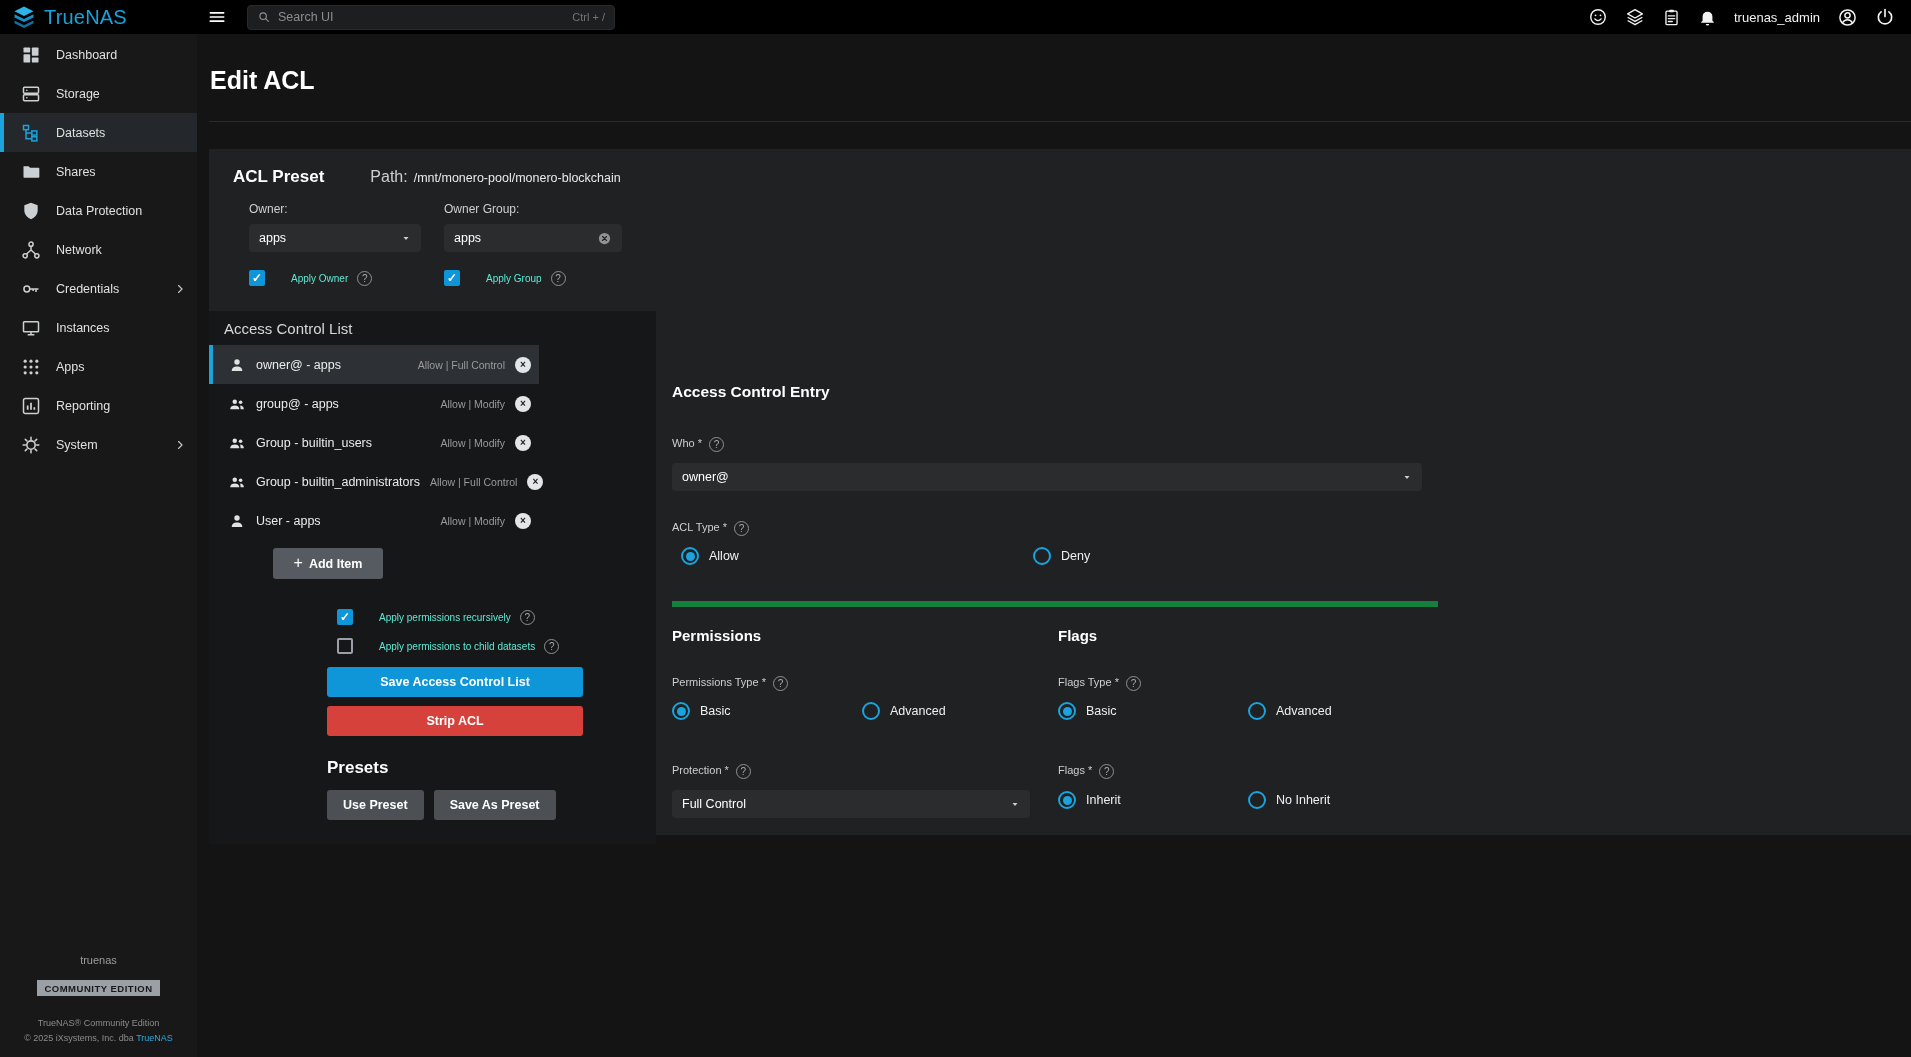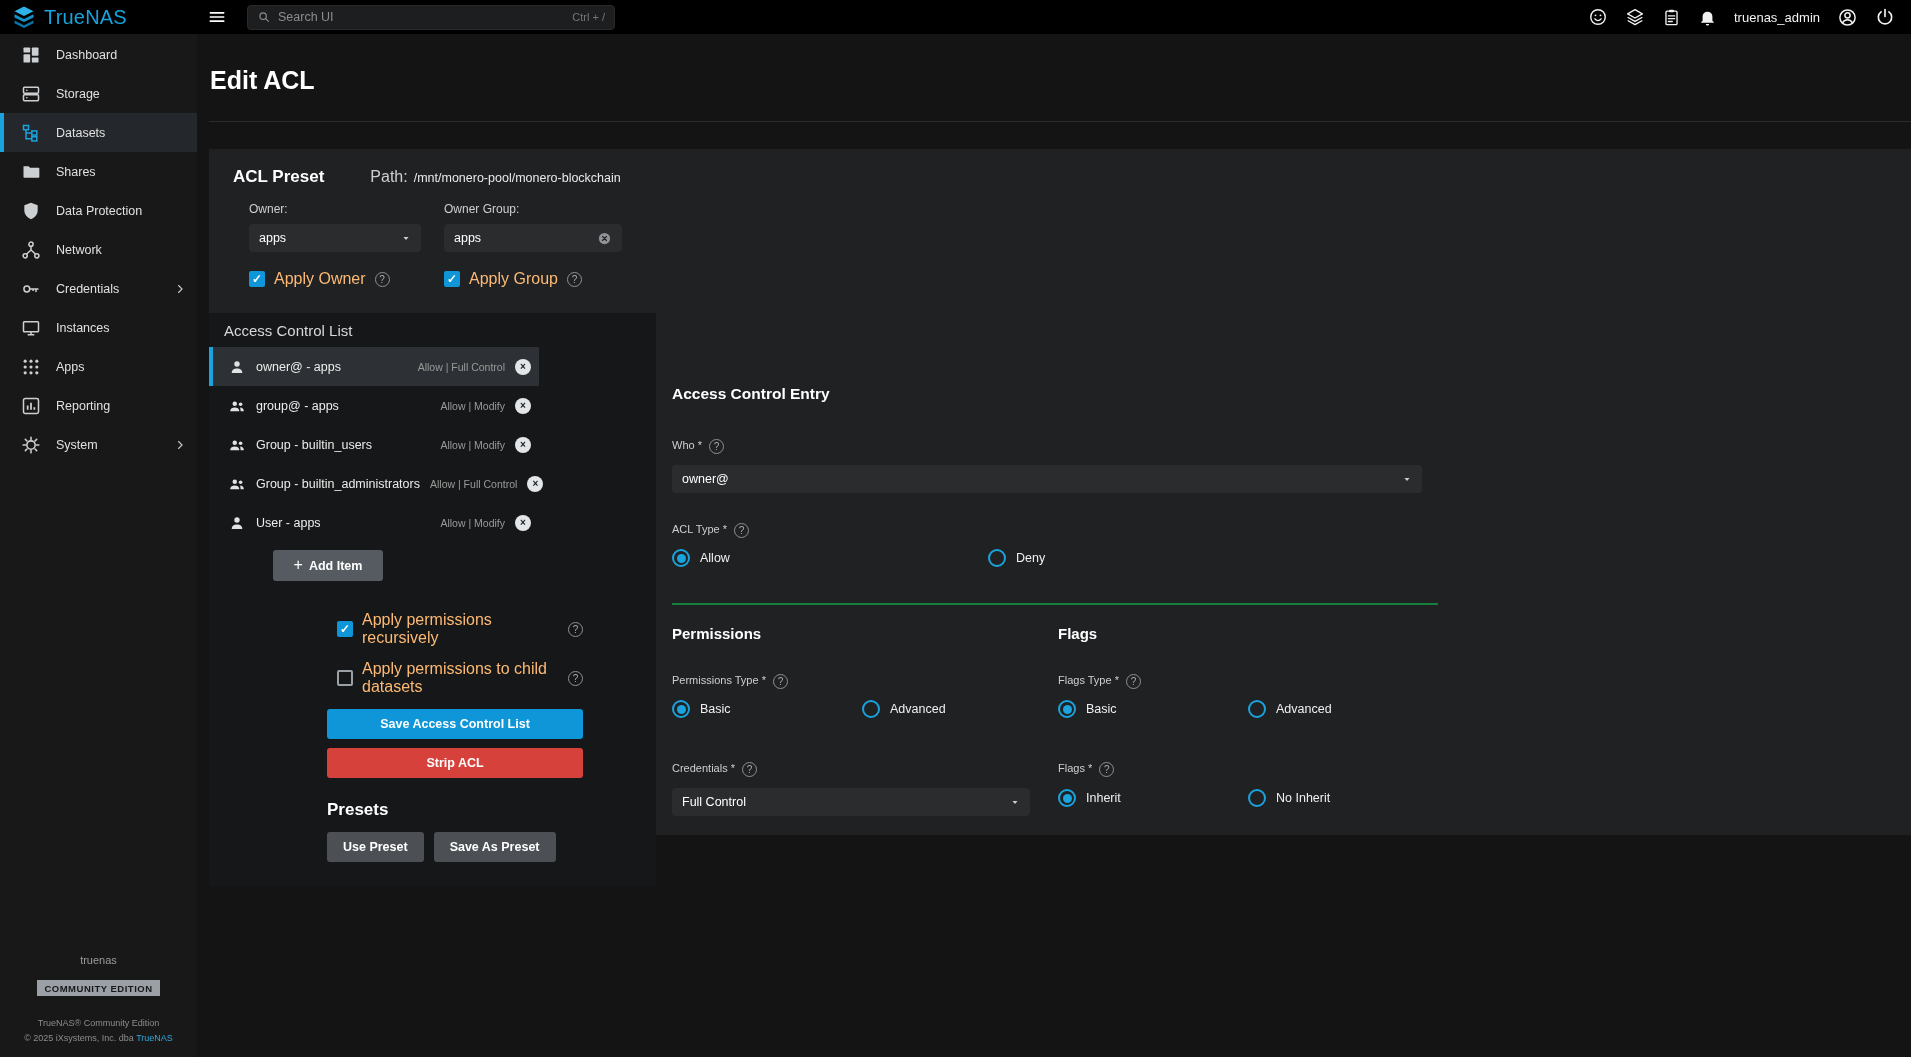--- a/index.html
+++ b/index.html
@@ -87,21 +87,21 @@
   .apply-row { display:flex; margin:18px 0 0 16px; }
   .apply-row .cb-row { min-width:195px; }
   .cb-row { display:flex; align-items:center; gap:9px; }
   .cb {
     width:16px; height:16px; border-radius:2px; flex-shrink:0; cursor:pointer;
     display:flex; align-items:center; justify-content:center;
   }
   .cb.checked { background:#0e96d8; }
   .cb.checked::after { content:"✓"; color:#fff; font-size:12px; font-weight:bold; line-height:1; }
   .cb.unchecked { background:transparent; border:2px solid #9aa0a6; }
-  .cb-label { font-size:16px; color:#fdba74; }
+  .cb-label { font-size:10px; color:#5eead4;margin-left:17px; }
   .help {
     width:15px; height:15px; border-radius:50%; border:1.3px solid #909090;
     color:#aaa; font-size:10px; display:flex; align-items:center; justify-content:center;
     flex-shrink:0; cursor:pointer;
   }
   .help::after { content:"?"; }
 
   
   .split { display:flex; margin-left:-24px; margin-top:25px; gap:16px; }
   .left-col { width:447px; background:#161719; min-height:522px; flex-shrink:0; padding-bottom:24px; }
@@ -138,33 +138,33 @@
   .preset-btn { height:30px; background:#4c5055; padding:0 16px; }
 
   
   .right-col { width:766px; padding-top:72px; }
   .ace-title { font-size:15.5px; font-weight:bold; color:#fff; margin-bottom:36px; }
   .lbl-row { display:flex; gap:7px; margin-bottom:11px; }
   .lbl { font-size:11px; color:#cfcfcf; }
   .who-select { width:750px; margin-bottom:30px; }
   .radio-row { display:flex; align-items:center; }
   .radio-opt { display:flex; align-items:center; gap:10px; cursor:pointer; }
-  .rw376 { width:316px; }
+  .rw376 { width:352px;margin-left:9px; }
   .rw190 { width:190px; }
   .radio {
     width:18px; height:18px; border-radius:50%; border:2px solid #1aa3dd;
     display:flex; align-items:center; justify-content:center; flex-shrink:0;
   }
   .radio.on::after { content:""; width:9px; height:9px; border-radius:50%; background:#1aa3dd; }
   .radio-label { font-size:12.5px; color:#f0f0f0; }
   .acl-type-radios { margin-top:5px; }
 
   .pf-grid {
     display:grid; grid-template-columns:386px auto;
-    margin-top:36px; border-top:2px solid #15803d; padding-top:20px;
+    margin-top:36px; border-top:6px solid #15803d; padding-top:20px;
   }
   .section-title { font-size:15px; font-weight:bold; color:#fff; margin-bottom:32px; }
   .pf-radios { margin-top:3px; }
   .second-lbl { margin-top:44px; }
   .perm-select { width:358px; margin-top:2px; }
   .flags-radios { margin-top:12px; }
 </style>
 </head>
 <body>
 
@@ -574,21 +574,21 @@
                 <div class="radio-opt rw190">
                   <span class="radio on"></span>
                   <span class="radio-label">Basic</span>
                 </div>
                 <div class="radio-opt">
                   <span class="radio"></span>
                   <span class="radio-label">Advanced</span>
                 </div>
               </div>
               <div class="lbl-row second-lbl">
-                <span class="lbl">Credentials *</span>
+                <span class="lbl">Protection *</span>
                 <span class="help"></span>
               </div>
               <div class="select perm-select">
                 <span>Full Control</span>
                 <span class="chev-down">
                     <svg width="10" height="10" viewBox="0 0 24 24" fill="currentColor">
                       <path d="M6 9.5h12l-6 7z"></path>
                     </svg>
                   </span>
               </div>

